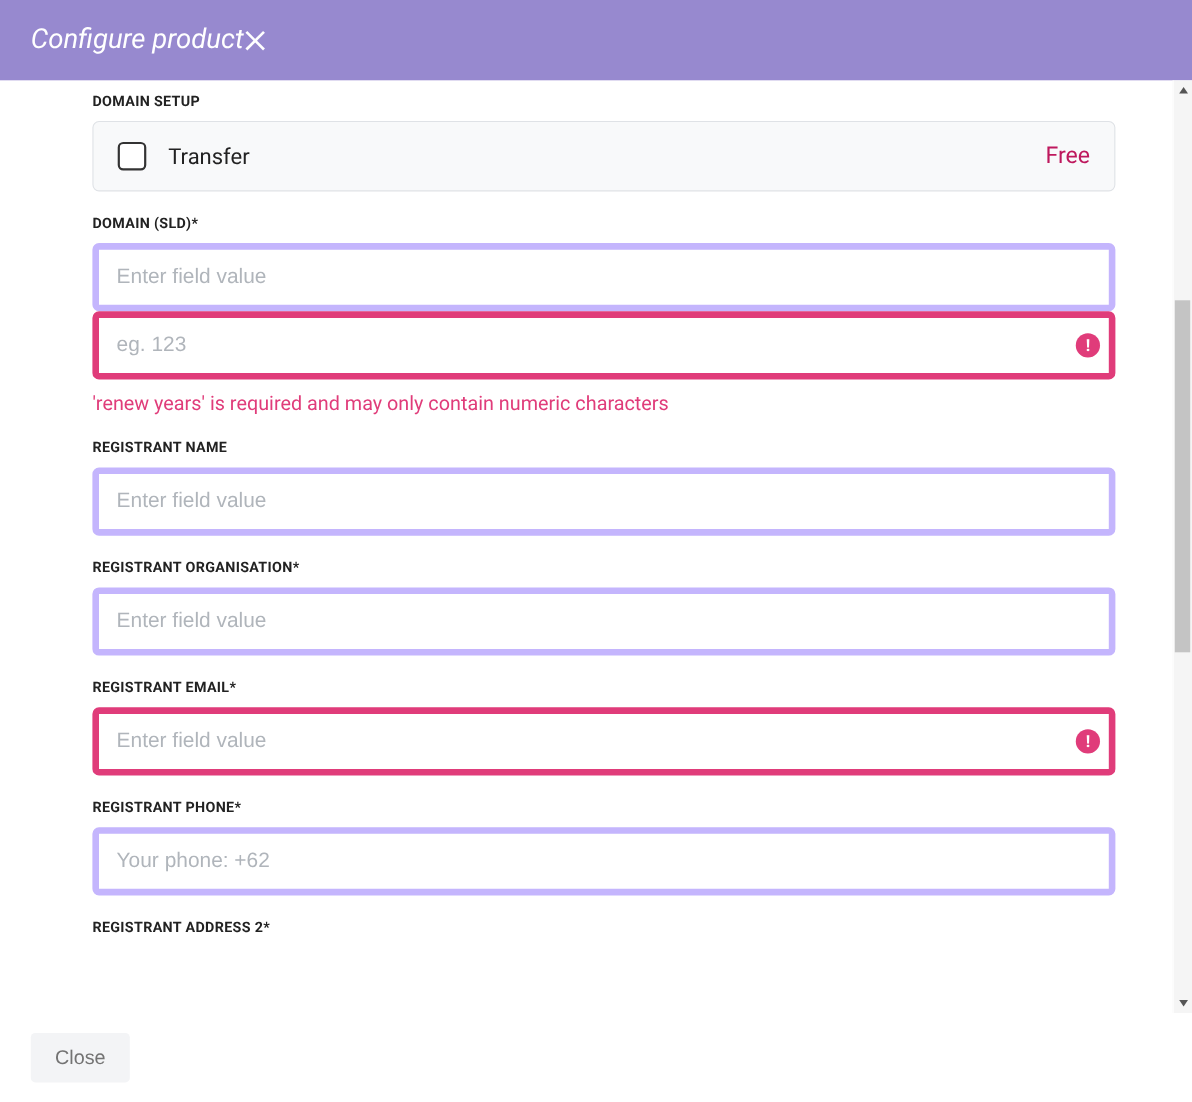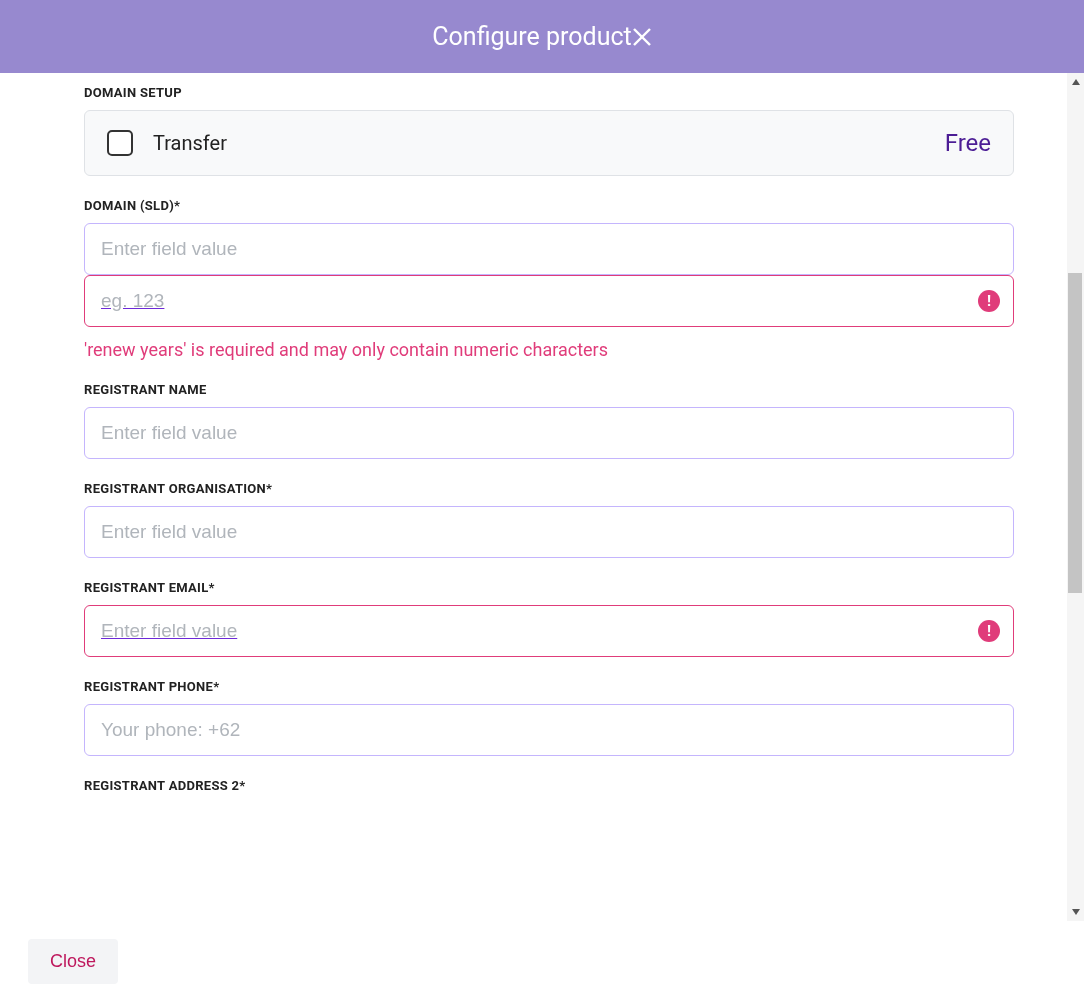--- a/index.html
+++ b/index.html
@@ -23,23 +23,24 @@
       background: #fff;
       display: flex;
       flex-direction: column;
     }
     
     .modal-header {
       background: #9789cf;
       color: #fff;
       padding: 22px 28px;
       display: flex;
-      justify-content: center;
+      justify-content: flex-start;
       align-items: center;
       flex: 0 0 auto;
+      font-style: italic;
     }
     .modal-title {
       font-size: 25px;
       font-weight: 400;
     }
     .close-icon {
       width: 20px; height: 20px;
       cursor: pointer;
       position: relative;
     }
@@ -116,44 +117,43 @@
       border: 2px solid #333;
       border-radius: 5px;
       background: #fff;
       cursor: pointer;
     }
     .setup-text {
       font-size: 20px;
       color: #222;
     }
     .setup-price {
-      font-size: 24px;
-      color: #4c1d95;
+      font-size: 21px;
+      color: #be185d;
     }
     
     .input-wrap {
       position: relative;
     }
     .text-input {
       width: 100%;
-      border: 1px solid #c4b5fd;
+      border: 6px solid #c4b5fd;
       border-radius: 6px;
       padding: 14px 16px;
       font-size: 19px;
-      color: #6d28d9;
+      color: #0f172a;
       outline: none;
       background: #fff;
     }
     .text-input::placeholder {
       color: #b0b5bb;
     }
     .text-input.error {
       border-color: #e03c7a;
       padding-right: 48px;
-      text-decoration: underline;
     }
     .error-icon {
       position: absolute;
       right: 14px;
       top: 50%;
       transform: translateY(-50%);
       width: 22px; height: 22px;
       background: #e03c7a;
       border-radius: 50%;
       display: flex; align-items: center; justify-content: center;
@@ -171,21 +171,21 @@
       flex: 0 0 auto;
       padding: 18px 28px 18px 28px;
       background: #fff;
     }
     .close-btn {
       background: #f3f4f6;
       border: none;
       border-radius: 4px;
       padding: 12px 22px;
       font-size: 18px;
-      color: #be185d;
+      color: #737373;
       cursor: pointer;
     }
   </style>
 </head>
 <body>
 
 <div class="bg-grey-strip"></div>
 
 <div class="modal-wrap">
   <div class="modal-header">

